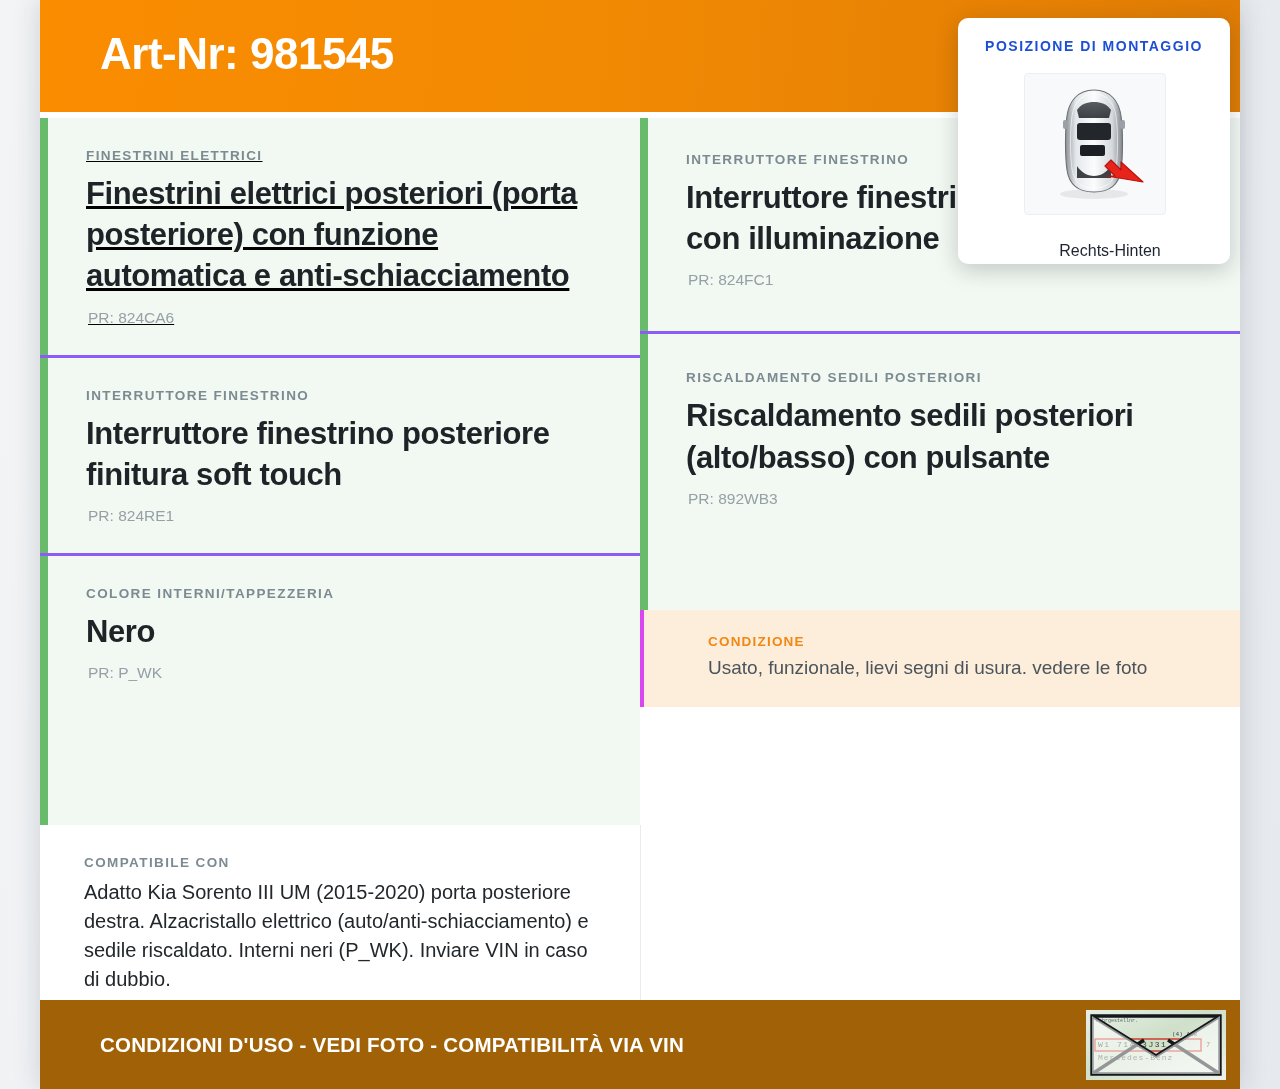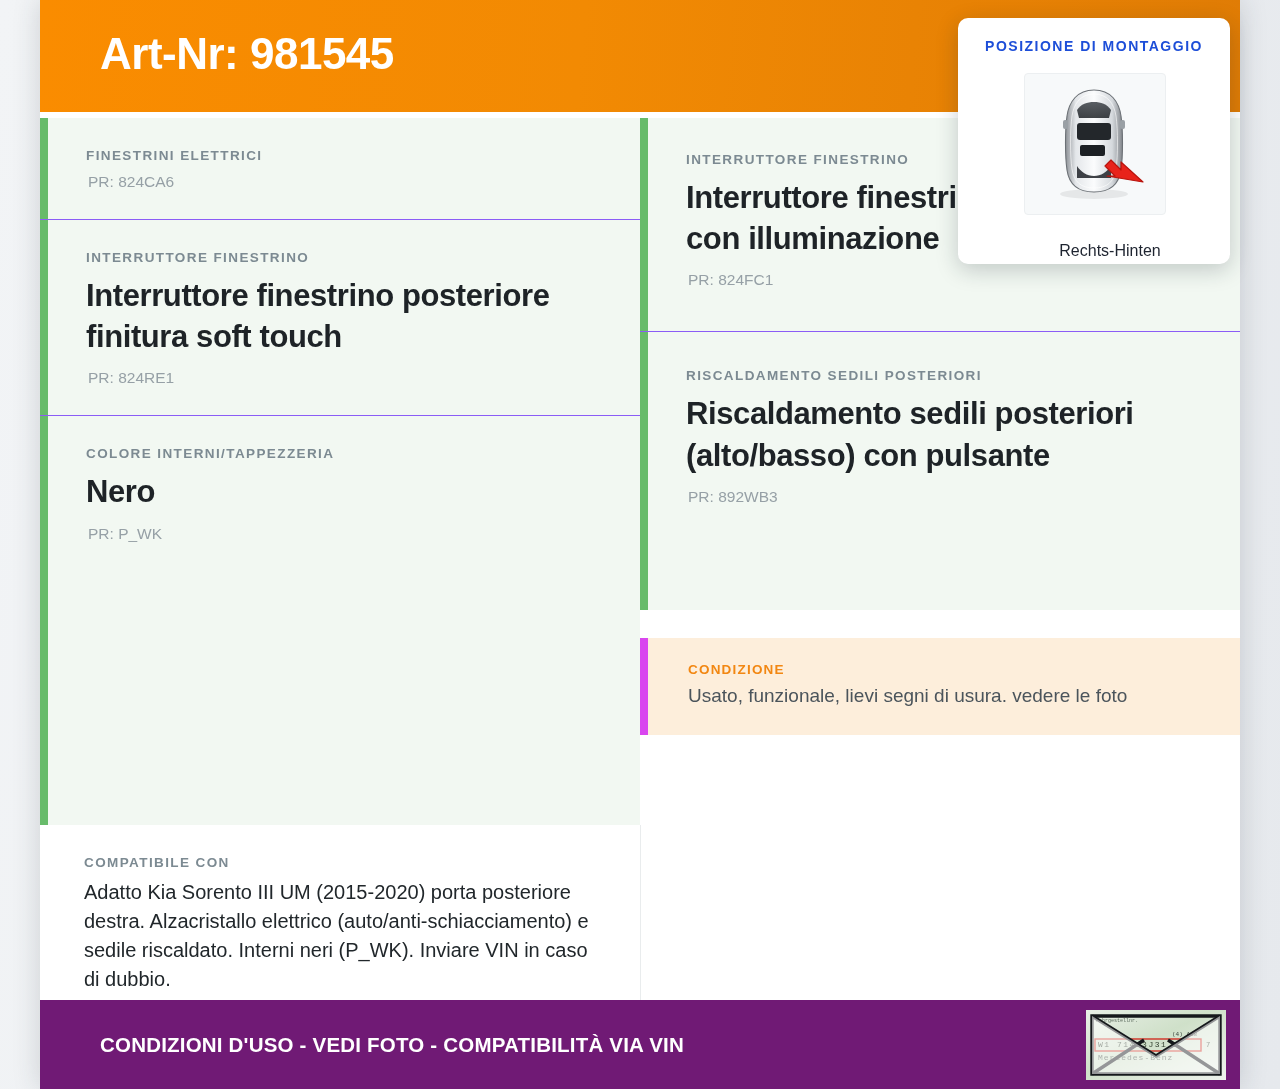--- a/index.html
+++ b/index.html
@@ -32,54 +32,53 @@
   .col-right{left:600px;width:600px;}
 
   .greenzone{position:absolute;left:0;top:0;width:100%;background:#f2f8f2;}
   .greenbar{position:absolute;left:0;top:0;width:8px;background:#67bb6a;}
 
   .divider-v{
     position:absolute;left:600px;top:707px;width:1px;height:175px;background:#e9eced;
   }
 
   .card{position:relative;padding:30px 46px 26px 46px;}
-  .card + .card{border-top:1px solid #8b5cf6;}
+  .card + .card{border-top:3px solid #8b5cf6;}
   .kicker{
     font-size:13.5px;font-weight:bold;color:#7c8a92;
     letter-spacing:1.4px;text-transform:uppercase;margin:0 0 10px 0;
   }
   .title{
     font-size:31px;font-weight:bold;color:#1e2327;line-height:1.33;
     letter-spacing:-0.4px;margin:0 0 12px 0;
   }
   .pr{font-size:15.5px;color:#96a0a6;margin:2px;}
 
   
   .condition{
-    position:relative;background:#fdeedb;padding:24px 46px 26px 40px;
-    border-left:8px solid #d946ef;
-    margin-top:28px;
+    position:relative;background:#fdeedb;padding:24px 46px 26px 64px;
+    border-left:4px solid #d946ef;
   }
   .condition .kicker{color:#f28712;letter-spacing:1.2px;margin-bottom:6px;}
   .condition .ctext{font-size:19px;color:#4b545b;line-height:1.35;margin:0;}
 
   
   .compat{
     position:absolute;left:0;top:707px;width:600px;height:175px;
     background:#ffffff;padding:30px 40px 0 44px;box-sizing:border-box;
   }
   .compat .kicker{color:#7c8a92;margin-bottom:8px;}
   .compat .ctext{
     font-size:20px;color:#21272b;line-height:1.45;font-weight:500;margin:0;
   }
 
   
   .footer{
     position:absolute;left:0;top:1000px;width:1200px;height:89px;
-    background:#701a75;
+    background:#a16207;
   }
   .footer-text{
     position:absolute;left:60px;top:33px;
     font-size:20.5px;font-weight:bold;color:#ffffff;letter-spacing:.2px;
   }
   .footer-badge{
     position:absolute;left:1046px;top:10px;width:140px;height:70px;
     background:#cfd8d2;overflow:hidden;
   }
   
@@ -110,22 +109,23 @@
   <div class="header">
     <div class="header-title">Art-Nr: 981545</div>
   </div>
 
   <div class="cols">
 
     <div class="col col-left">
       <div class="greenzone" style="height:707px;">
         <div class="greenbar" style="height:707px;"></div>
 
-        <div class="card" style="">
+        <div class="card" style="text-decoration:underline;">
           <div class="kicker">FINESTRINI ELETTRICI</div>
+          <div class="title">Finestrini elettrici posteriori (porta posteriore) con funzione automatica e anti-schiacciamento</div>
           <div class="pr">PR: 824CA6</div>
         </div>
 
         <div class="card">
           <div class="kicker">INTERRUTTORE FINESTRINO</div>
           <div class="title">Interruttore finestrino posteriore finitura soft touch</div>
           <div class="pr">PR: 824RE1</div>
         </div>
 
         <div class="card">

